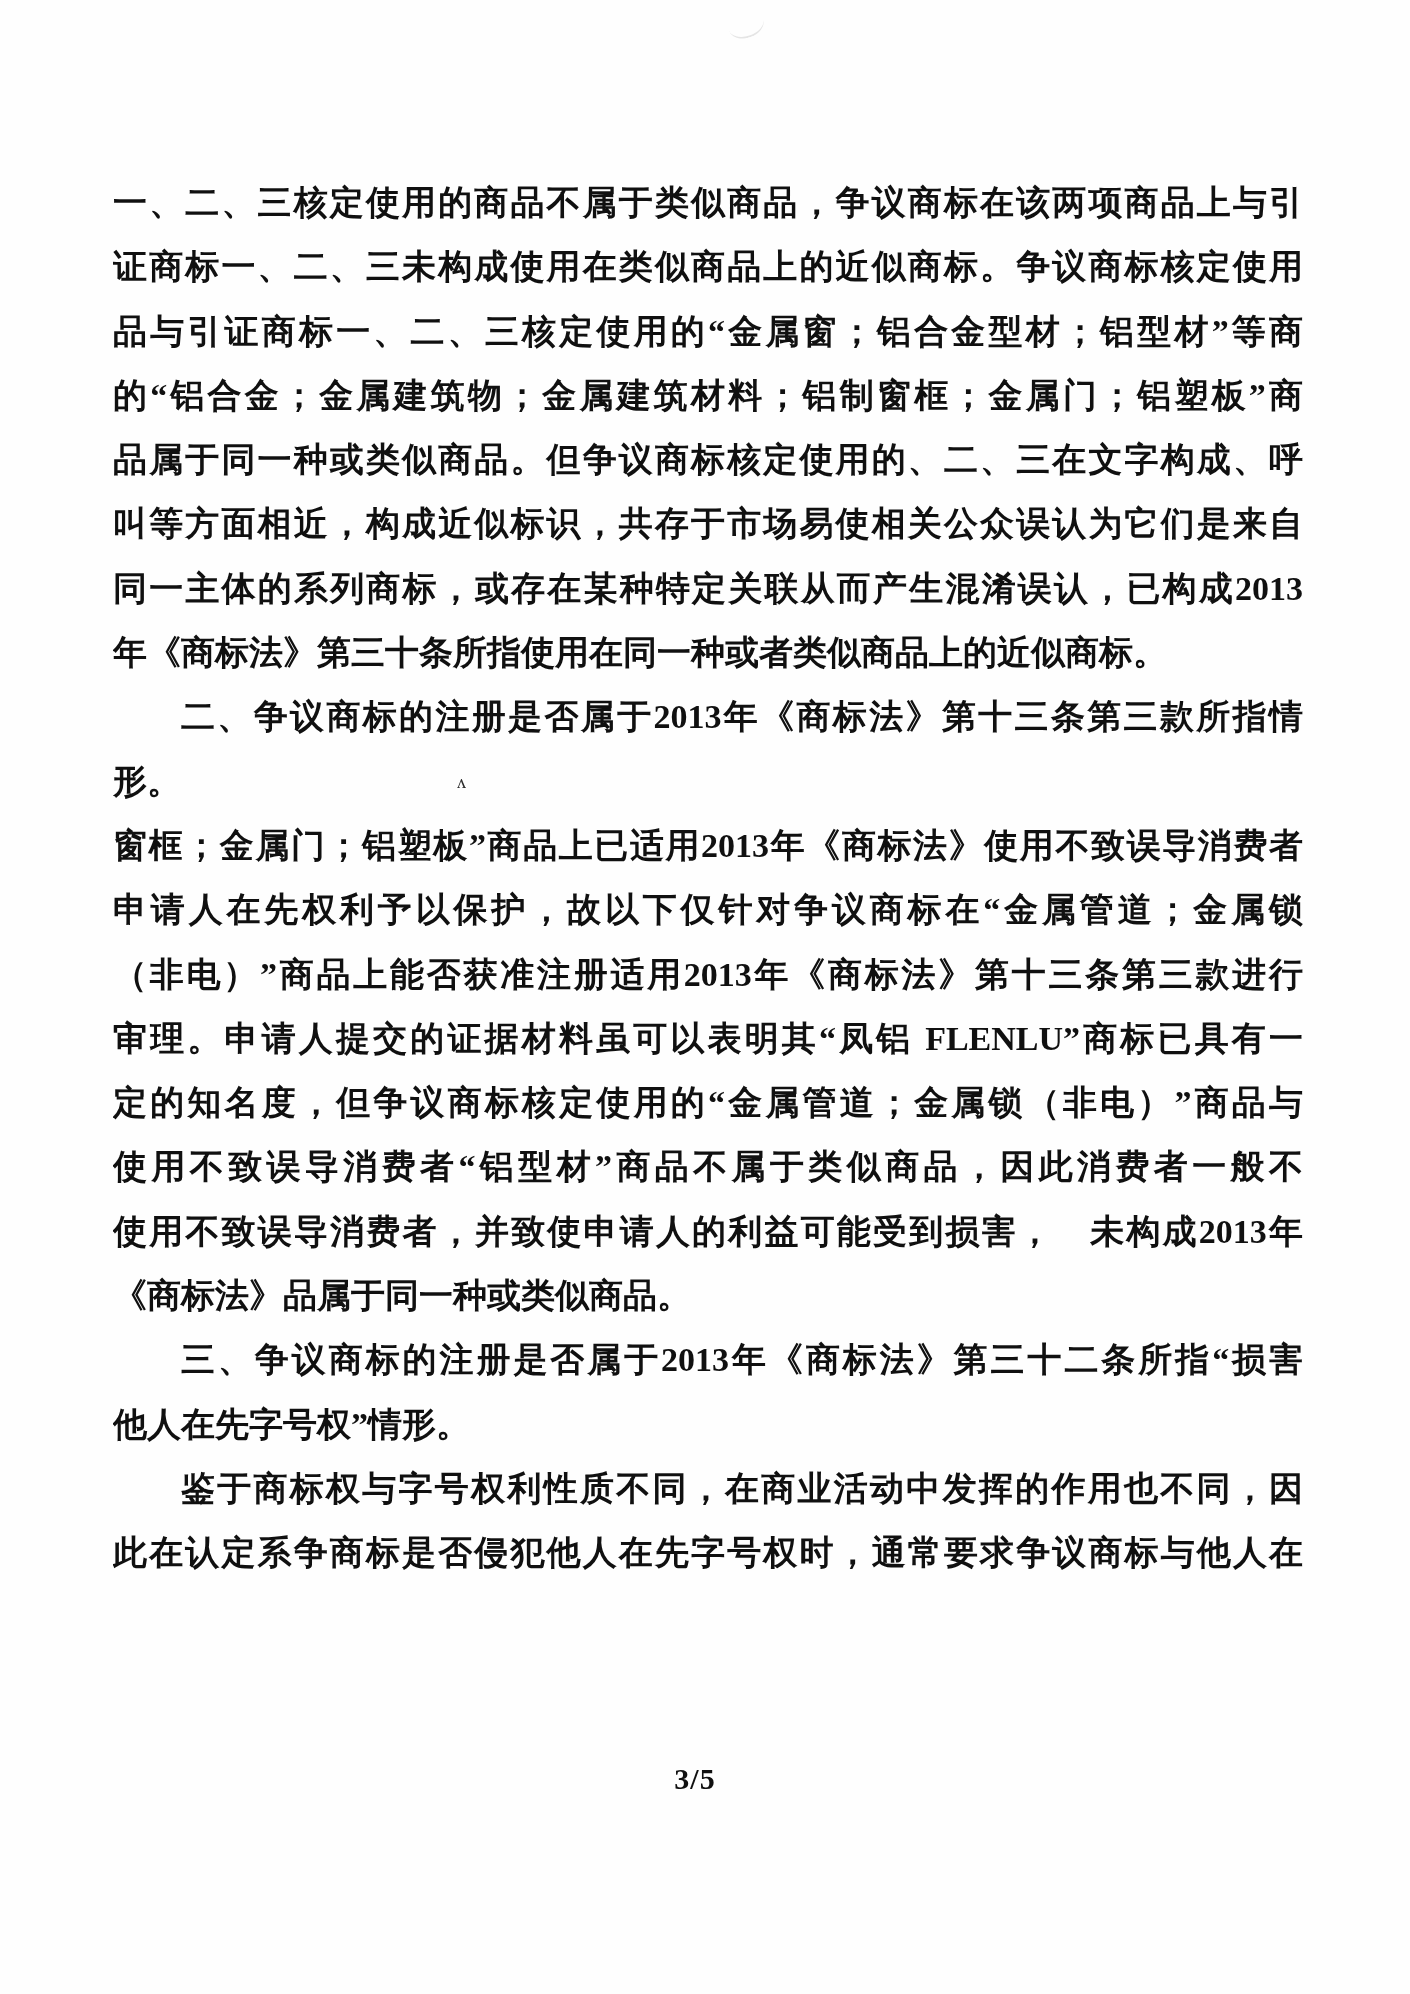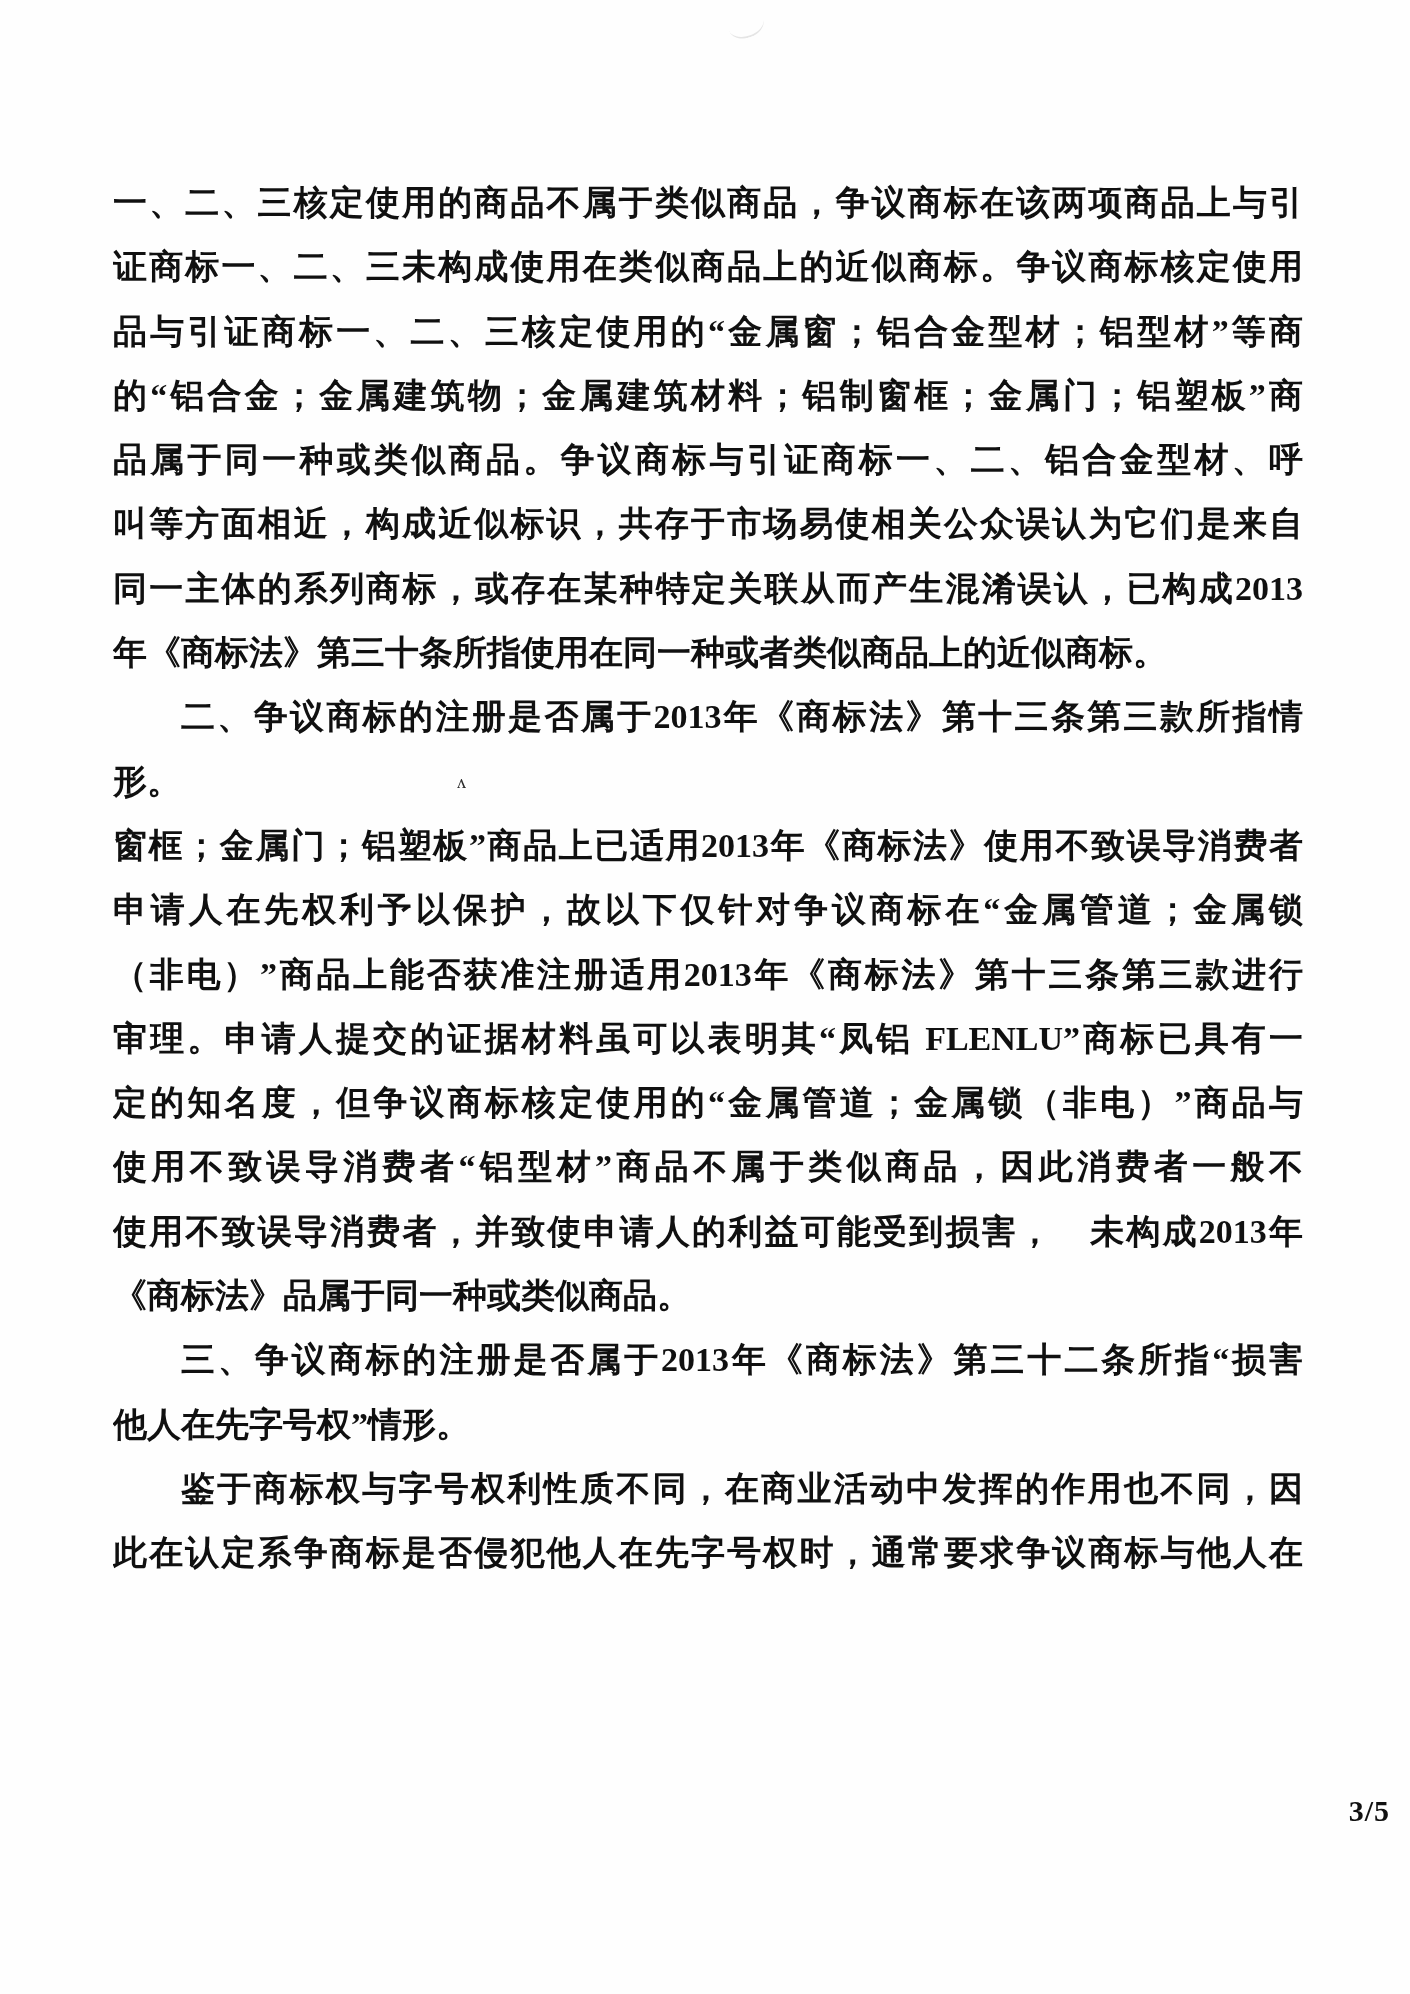--- a/index.html
+++ b/index.html
@@ -41,27 +41,26 @@
     text-align-last: left;
   }
   .line.indent {
     text-indent: 2em;
   }
   .page-number {
     position: absolute;
     top: 1762px;
     left: 0;
     width: 1390px;
-    text-align: right;
+    text-align: center;
     color: #101010;
     font-size: 30px;
     font-weight: 700;
     letter-spacing: 1px;
     font-family: "Liberation Serif", "DejaVu Serif", serif;
-    margin-top: 32px;
   }
   .caret-mark {
     position: absolute;
     left: 457px;
     top: 773px;
     font-size: 18px;
     line-height: 18px;
     color: #2a2a2a;
     font-weight: 400;
   }
@@ -94,21 +93,21 @@
 <div class="page">
 
   <div class="smudge-top"></div>
   <div class="smudge-mid"></div>
 
   <div class="text-block">
     <div class="line">一、二、三核定使用的商品不属于类似商品，争议商标在该两项商品上与引</div>
     <div class="line">证商标一、二、三未构成使用在类似商品上的近似商标。争议商标核定使用</div>
     <div class="line">品与引证商标一、二、三核定使用的“金属窗；铝合金型材；铝型材”等商</div>
     <div class="line">的“铝合金；金属建筑物；金属建筑材料；铝制窗框；金属门；铝塑板”商</div>
-    <div class="line">品属于同一种或类似商品。争议商标与引证商标一、二、铝合金型材、呼</div>
+    <div class="line">品属于同一种或类似商品。但争议商标核定使用的、二、三在文字构成、呼</div>
     <div class="line">叫等方面相近，构成近似标识，共存于市场易使相关公众误认为它们是来自</div>
     <div class="line">同一主体的系列商标，或存在某种特定关联从而产生混淆误认，已构成2013</div>
     <div class="line para-end">年《商标法》第三十条所指使用在同一种或者类似商品上的近似商标。</div>
     <div class="line indent">二、争议商标的注册是否属于2013年《商标法》第十三条第三款所指情</div>
     <div class="line para-end">形。</div>
     <div class="line">窗框；金属门；铝塑板”商品上已适用2013年《商标法》使用不致误导消费者</div>
     <div class="line">申请人在先权利予以保护，故以下仅针对争议商标在“金属管道；金属锁</div>
     <div class="line">（非电）”商品上能否获准注册适用2013年《商标法》第十三条第三款进行</div>
     <div class="line">审理。申请人提交的证据材料虽可以表明其“凤铝 FLENLU”商标已具有一</div>
     <div class="line">定的知名度，但争议商标核定使用的“金属管道；金属锁（非电）”商品与</div>

